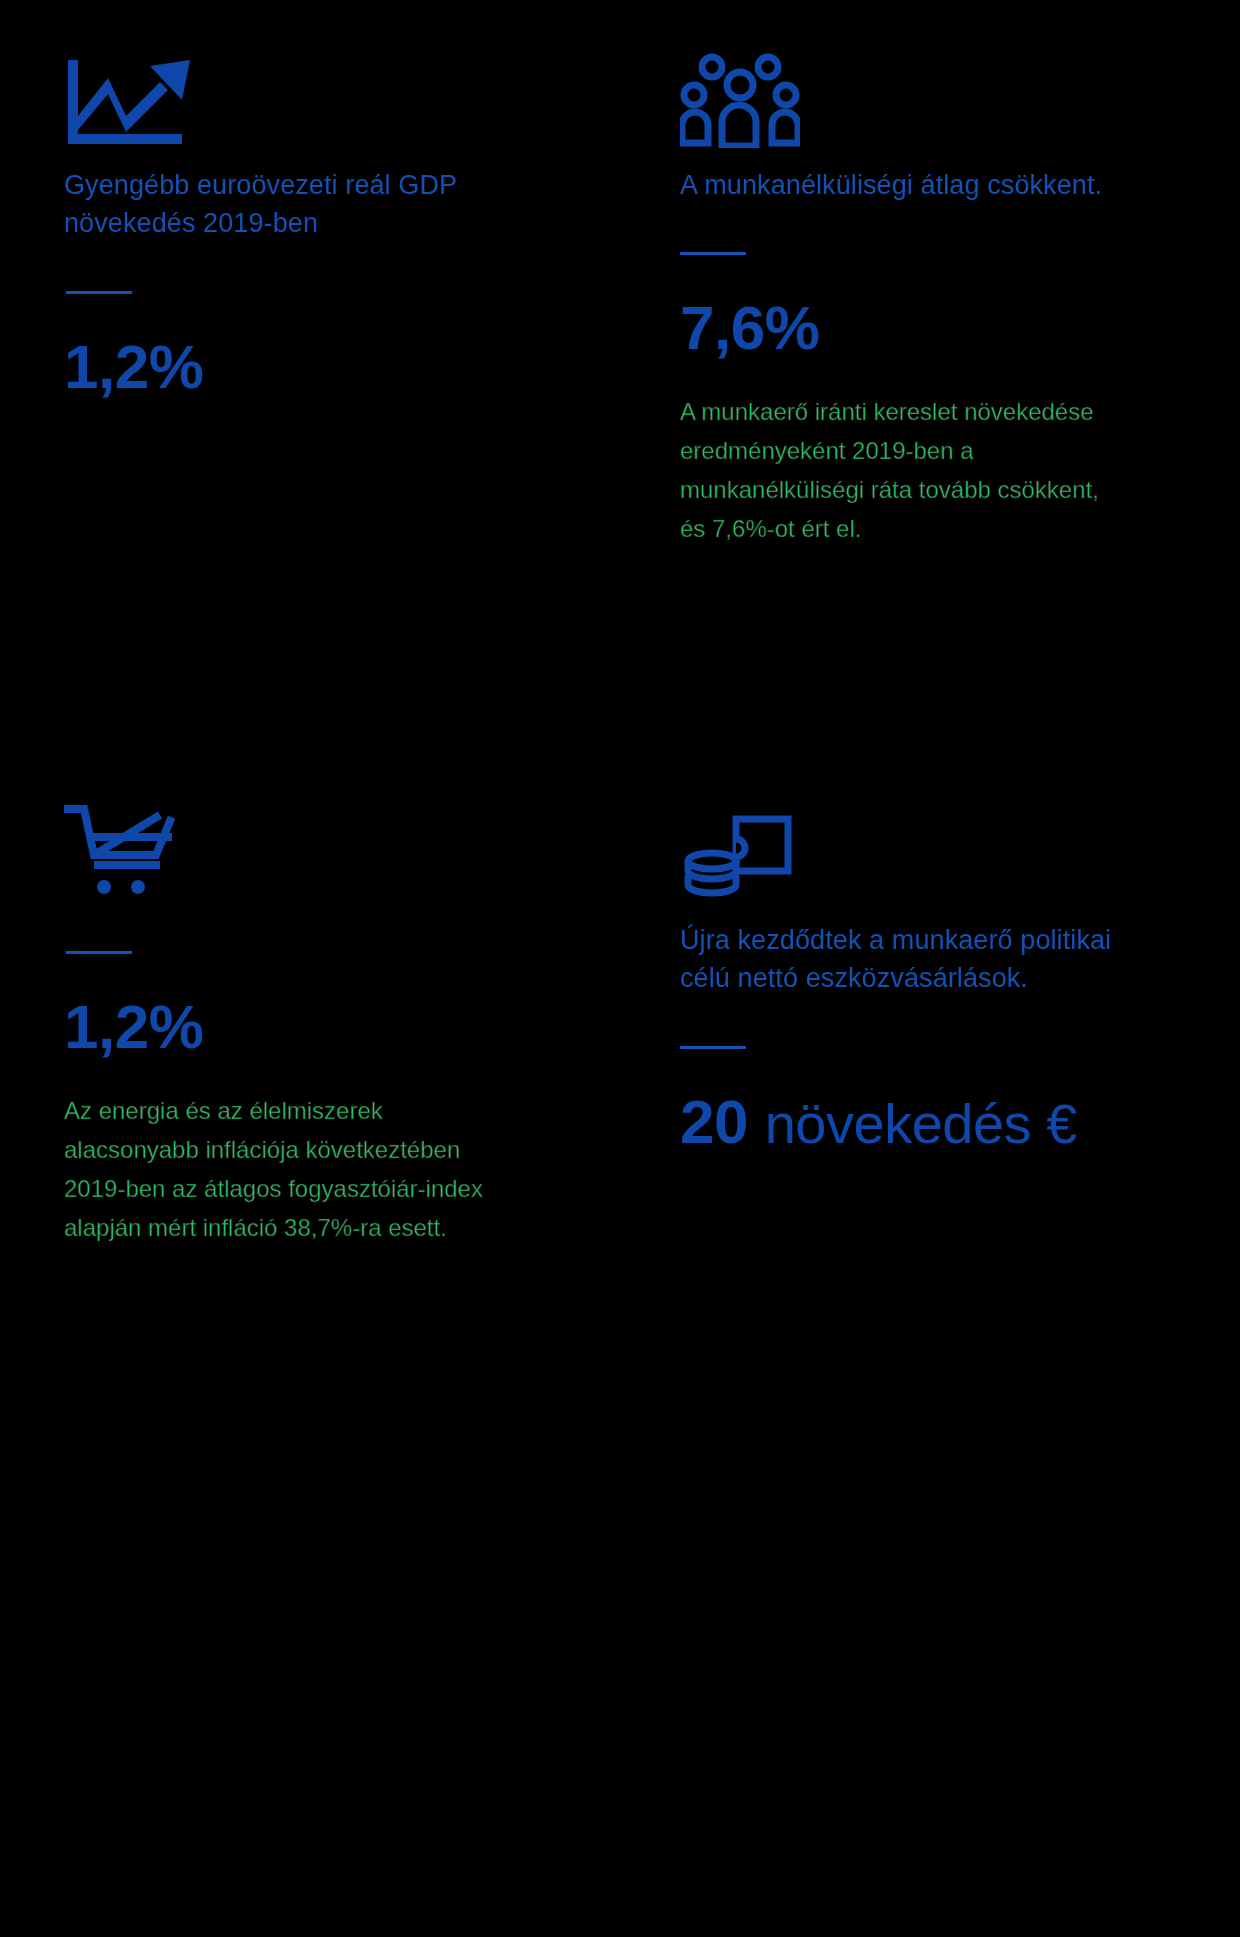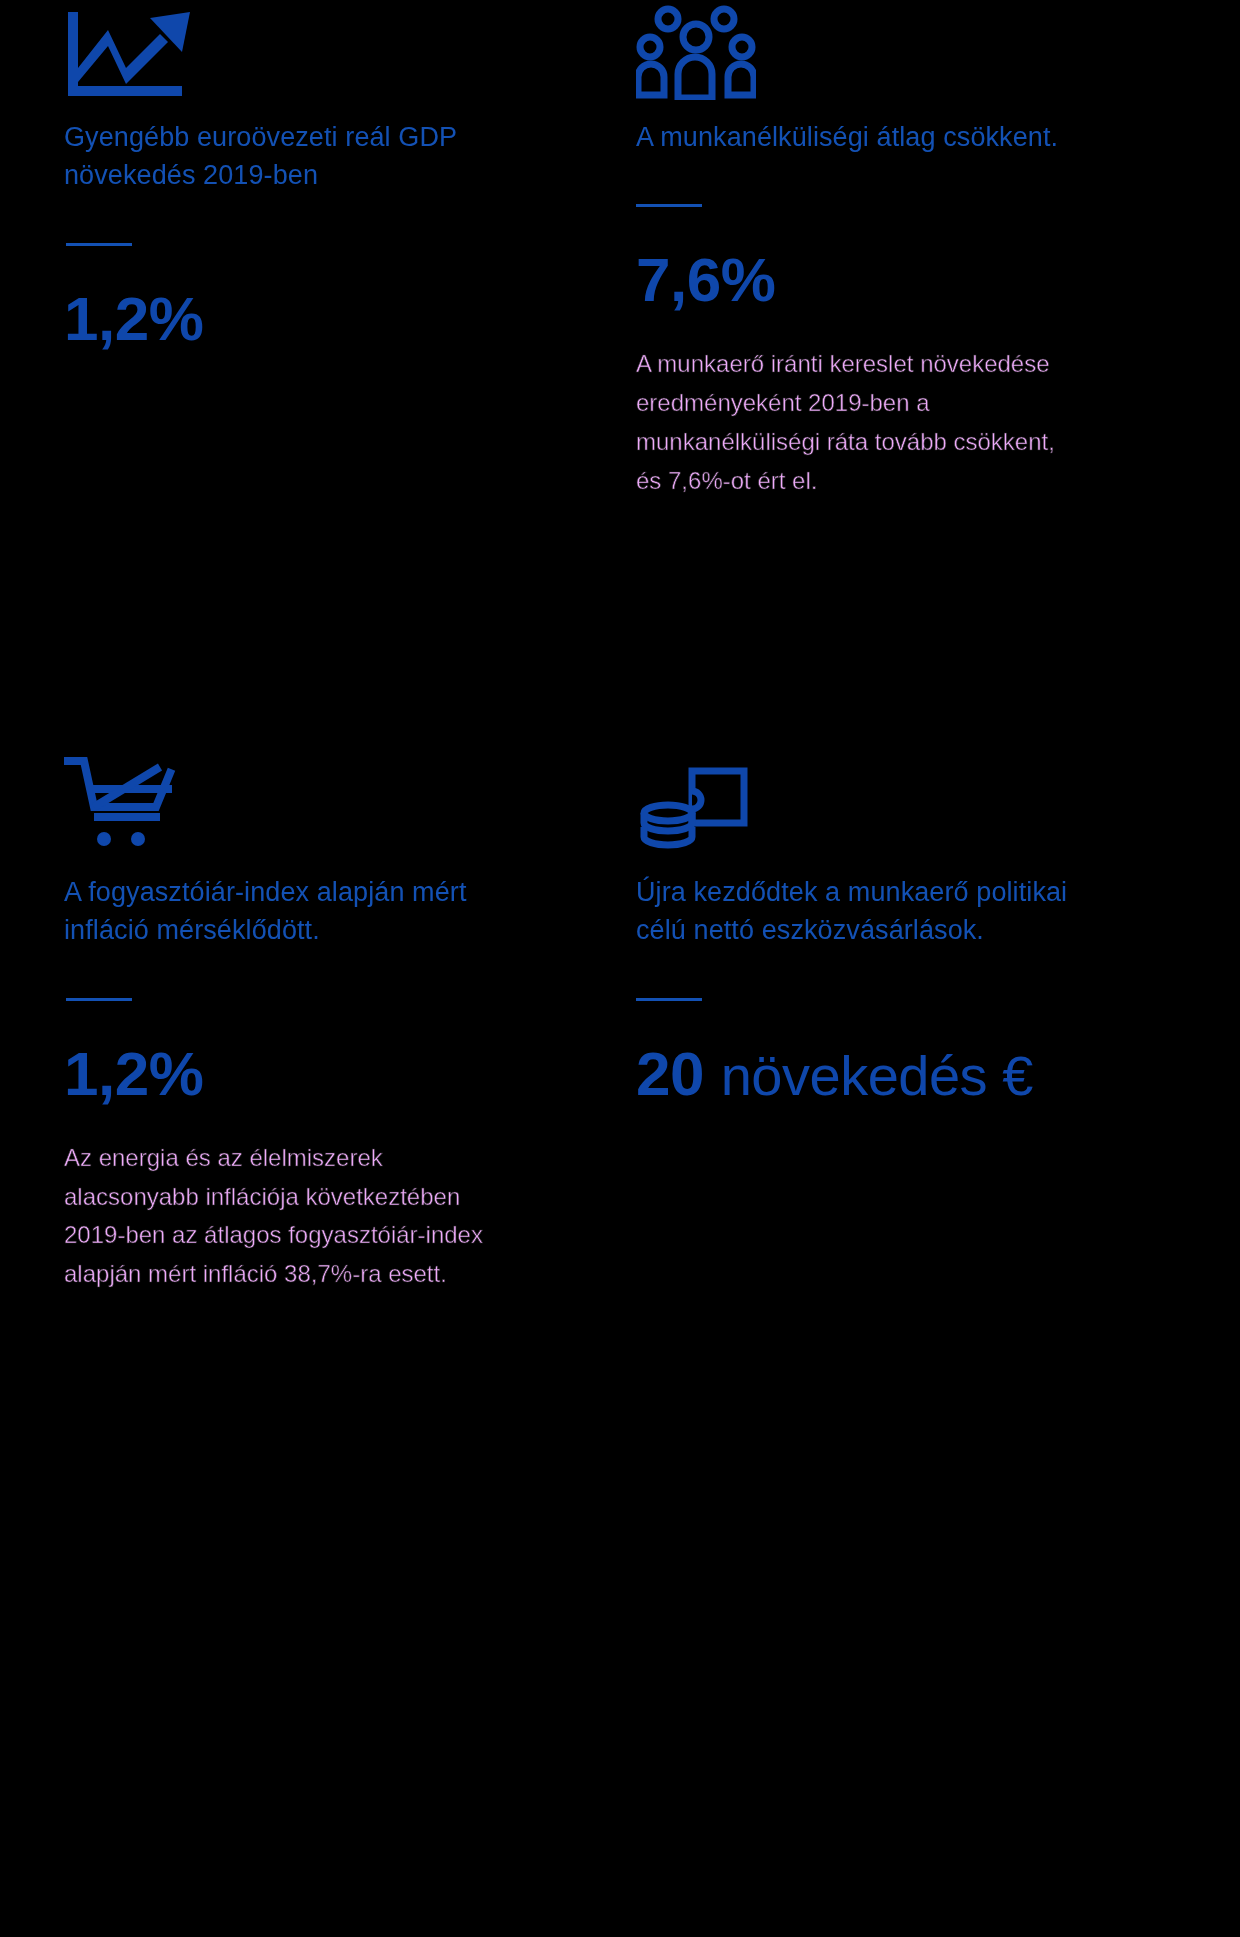--- a/index.html
+++ b/index.html
@@ -13,23 +13,24 @@
     font-family: "Liberation Sans", sans-serif;
     overflow: hidden;
     position: relative;
   }
   .grid {
     position: absolute;
     inset: 0;
     display: grid;
     grid-template-columns: 536px 536px;
     grid-template-rows: 745px 800px;
-    column-gap: 56px;
-    padding: 0 34px;
+    column-gap: 100px;
+    padding: 8px 34px;
     box-sizing: border-box;
+    margin-top: 40px;
   }
   .panel {
     position: relative;
   }
   .icon-wrap {
     height: 100px;
     display: flex;
     align-items: flex-end;
     margin-left: 30px;
   }
@@ -61,21 +62,21 @@
   }
   .stat .unit {
     font-weight: 400;
     font-size: 56px;
   }
   .body-text {
     margin: 34px 0 0 30px;
     max-width: 450px;
     font-size: 24px;
     line-height: 1.62;
-    color: #f0abfc;
+    color: #22c55e;
     -webkit-text-stroke: 0.6px #242424;
     text-shadow: 0 0 1px #1c1c1c;
   }
   .panel.p2 .icon-wrap,
   .panel.p2 .panel-title,
   .panel.p2 .rule,
   .panel.p2 .stat,
   .panel.p2 .body-text { margin-left: 10px; }
 
   .panel.p3 .icon-wrap { margin-left: 30px; }
@@ -132,21 +133,20 @@
     <div class="icon-wrap">
       <svg width="120" height="100" viewBox="0 0 120 100">
         <path d="M4 6 h16 l10 46 h62 l14 -34" fill="none" stroke="#0f47ab" stroke-width="8" stroke-linecap="square"></path>
         <path d="M26 34 h82" fill="none" stroke="#0f47ab" stroke-width="8"></path>
         <path d="M30 52 L96 12" fill="none" stroke="#0f47ab" stroke-width="8"></path>
         <path d="M30 62 h66" fill="none" stroke="#0f47ab" stroke-width="8"></path>
         <circle cx="40" cy="84" r="7" fill="#0f47ab"></circle>
         <circle cx="74" cy="84" r="7" fill="#0f47ab"></circle>
       </svg>
     </div>
-    <div class="panel-title">A fogyasztóiár-index alapján mért infláció mérséklődött.</div>
     <div class="rule"></div>
     <div class="stat">
       <span>1,2%</span><span class="unit"></span>
     </div>
     <div class="body-text">Az energia és az élelmiszerek alacsonyabb inflációja következtében 2019-ben az átlagos fogyasztóiár-index alapján mért infláció 38,7%-ra esett.</div>
   </div>
 
   <div class="panel p4 row2">
     <div class="icon-wrap">
       <svg width="110" height="90" viewBox="0 0 110 90">

